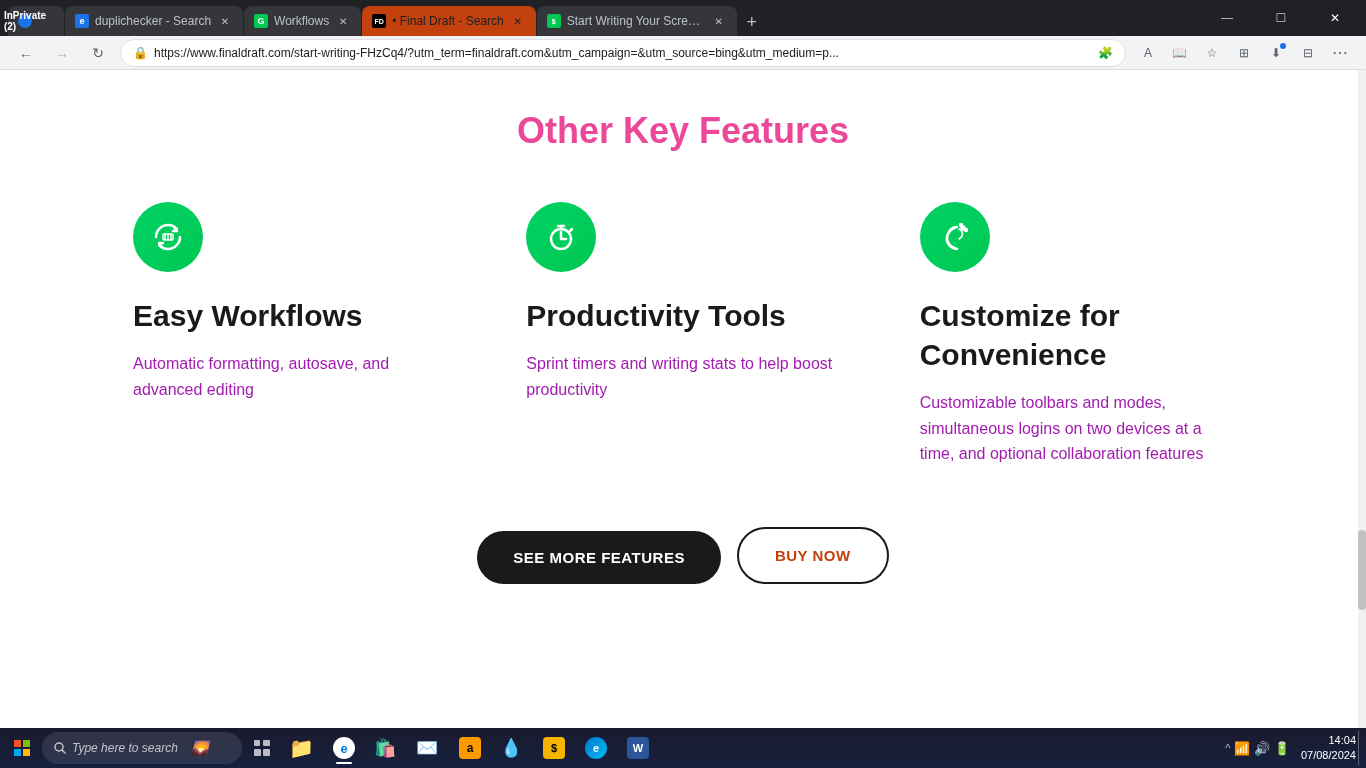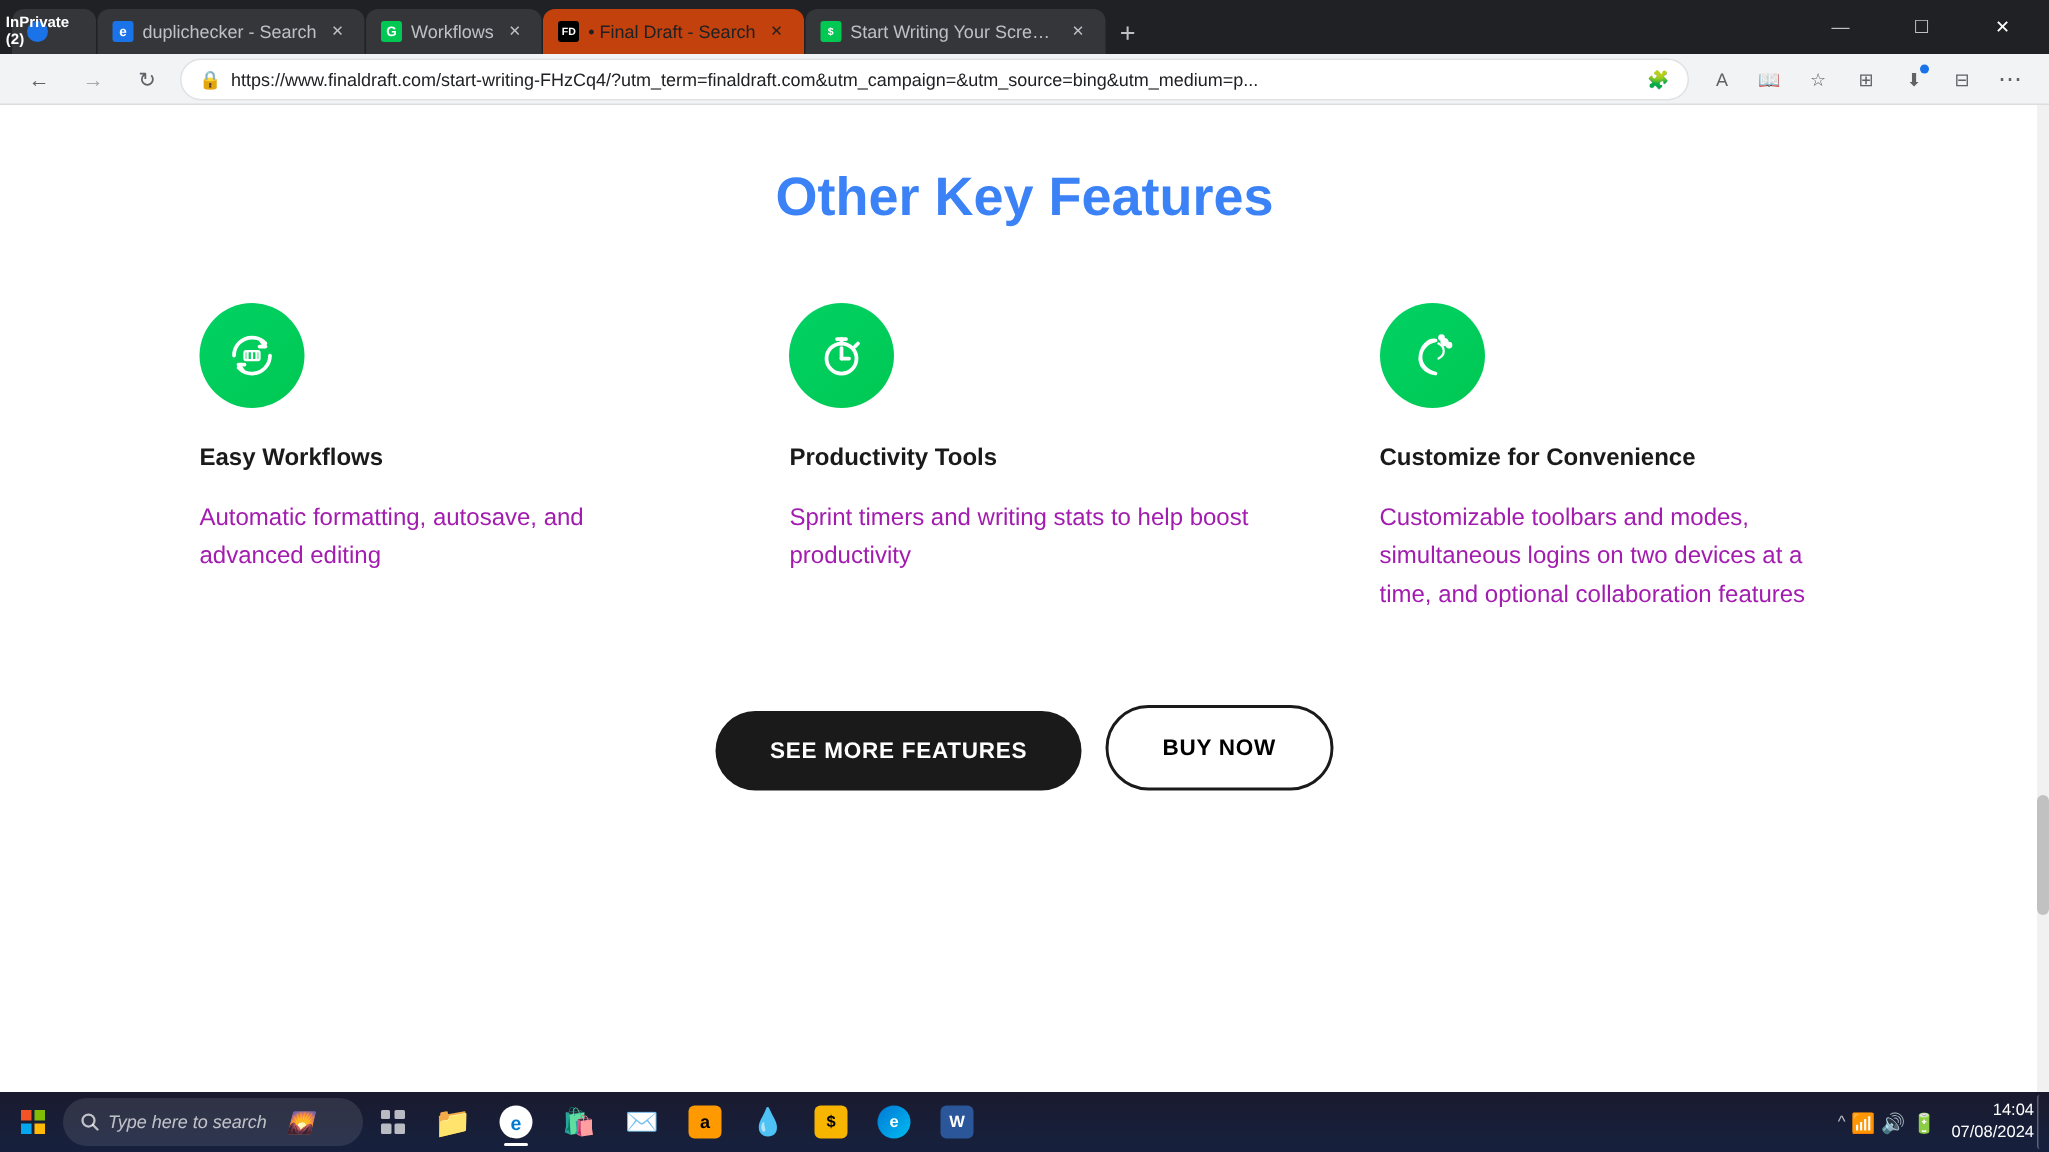--- a/index.html
+++ b/index.html
@@ -134,21 +134,21 @@
       background: #fff;
       overflow: hidden;
       display: flex;
       flex-direction: column;
       align-items: center;
       padding: 40px 20px 0;
     }
     .page-title {
       font-size: 36px;
       font-weight: 700;
-      color: #3b82f6;
+      color: #ec4899;
       text-align: center;
       margin-bottom: 50px;
     }
     .features-grid {
       display: flex;
       justify-content: center;
       gap: 80px;
       width: 100%;
       max-width: 1100px;
       margin-bottom: 60px;
@@ -171,21 +171,21 @@
       margin-bottom: 24px;
     }
     .feature-icon svg {
       width: 36px;
       height: 36px;
       fill: none;
       stroke: #fff;
       stroke-width: 2.5;
     }
     .feature-title {
-      font-size: 16px;
+      font-size: 30px;
       font-weight: 700;
       color: #1a1a1a;
       margin-bottom: 16px;
       line-height: 1.3;
     }
     .feature-desc {
       font-size: 16px;
       color: #a21caf;
       line-height: 1.6;
     }
@@ -202,21 +202,21 @@
       border-radius: 30px;
       padding: 18px 36px;
       font-size: 15px;
       font-weight: 700;
       letter-spacing: 0.5px;
       cursor: pointer;
       text-transform: uppercase;
     }
     .btn-secondary {
       background: #fff;
-      color: #000000;
+      color: #c2410c;
       border: 2px solid #1a1a1a;
       border-radius: 30px;
       padding: 18px 36px;
       font-size: 15px;
       font-weight: 700;
       letter-spacing: 0.5px;
       cursor: pointer;
       text-transform: uppercase;
     }
 

